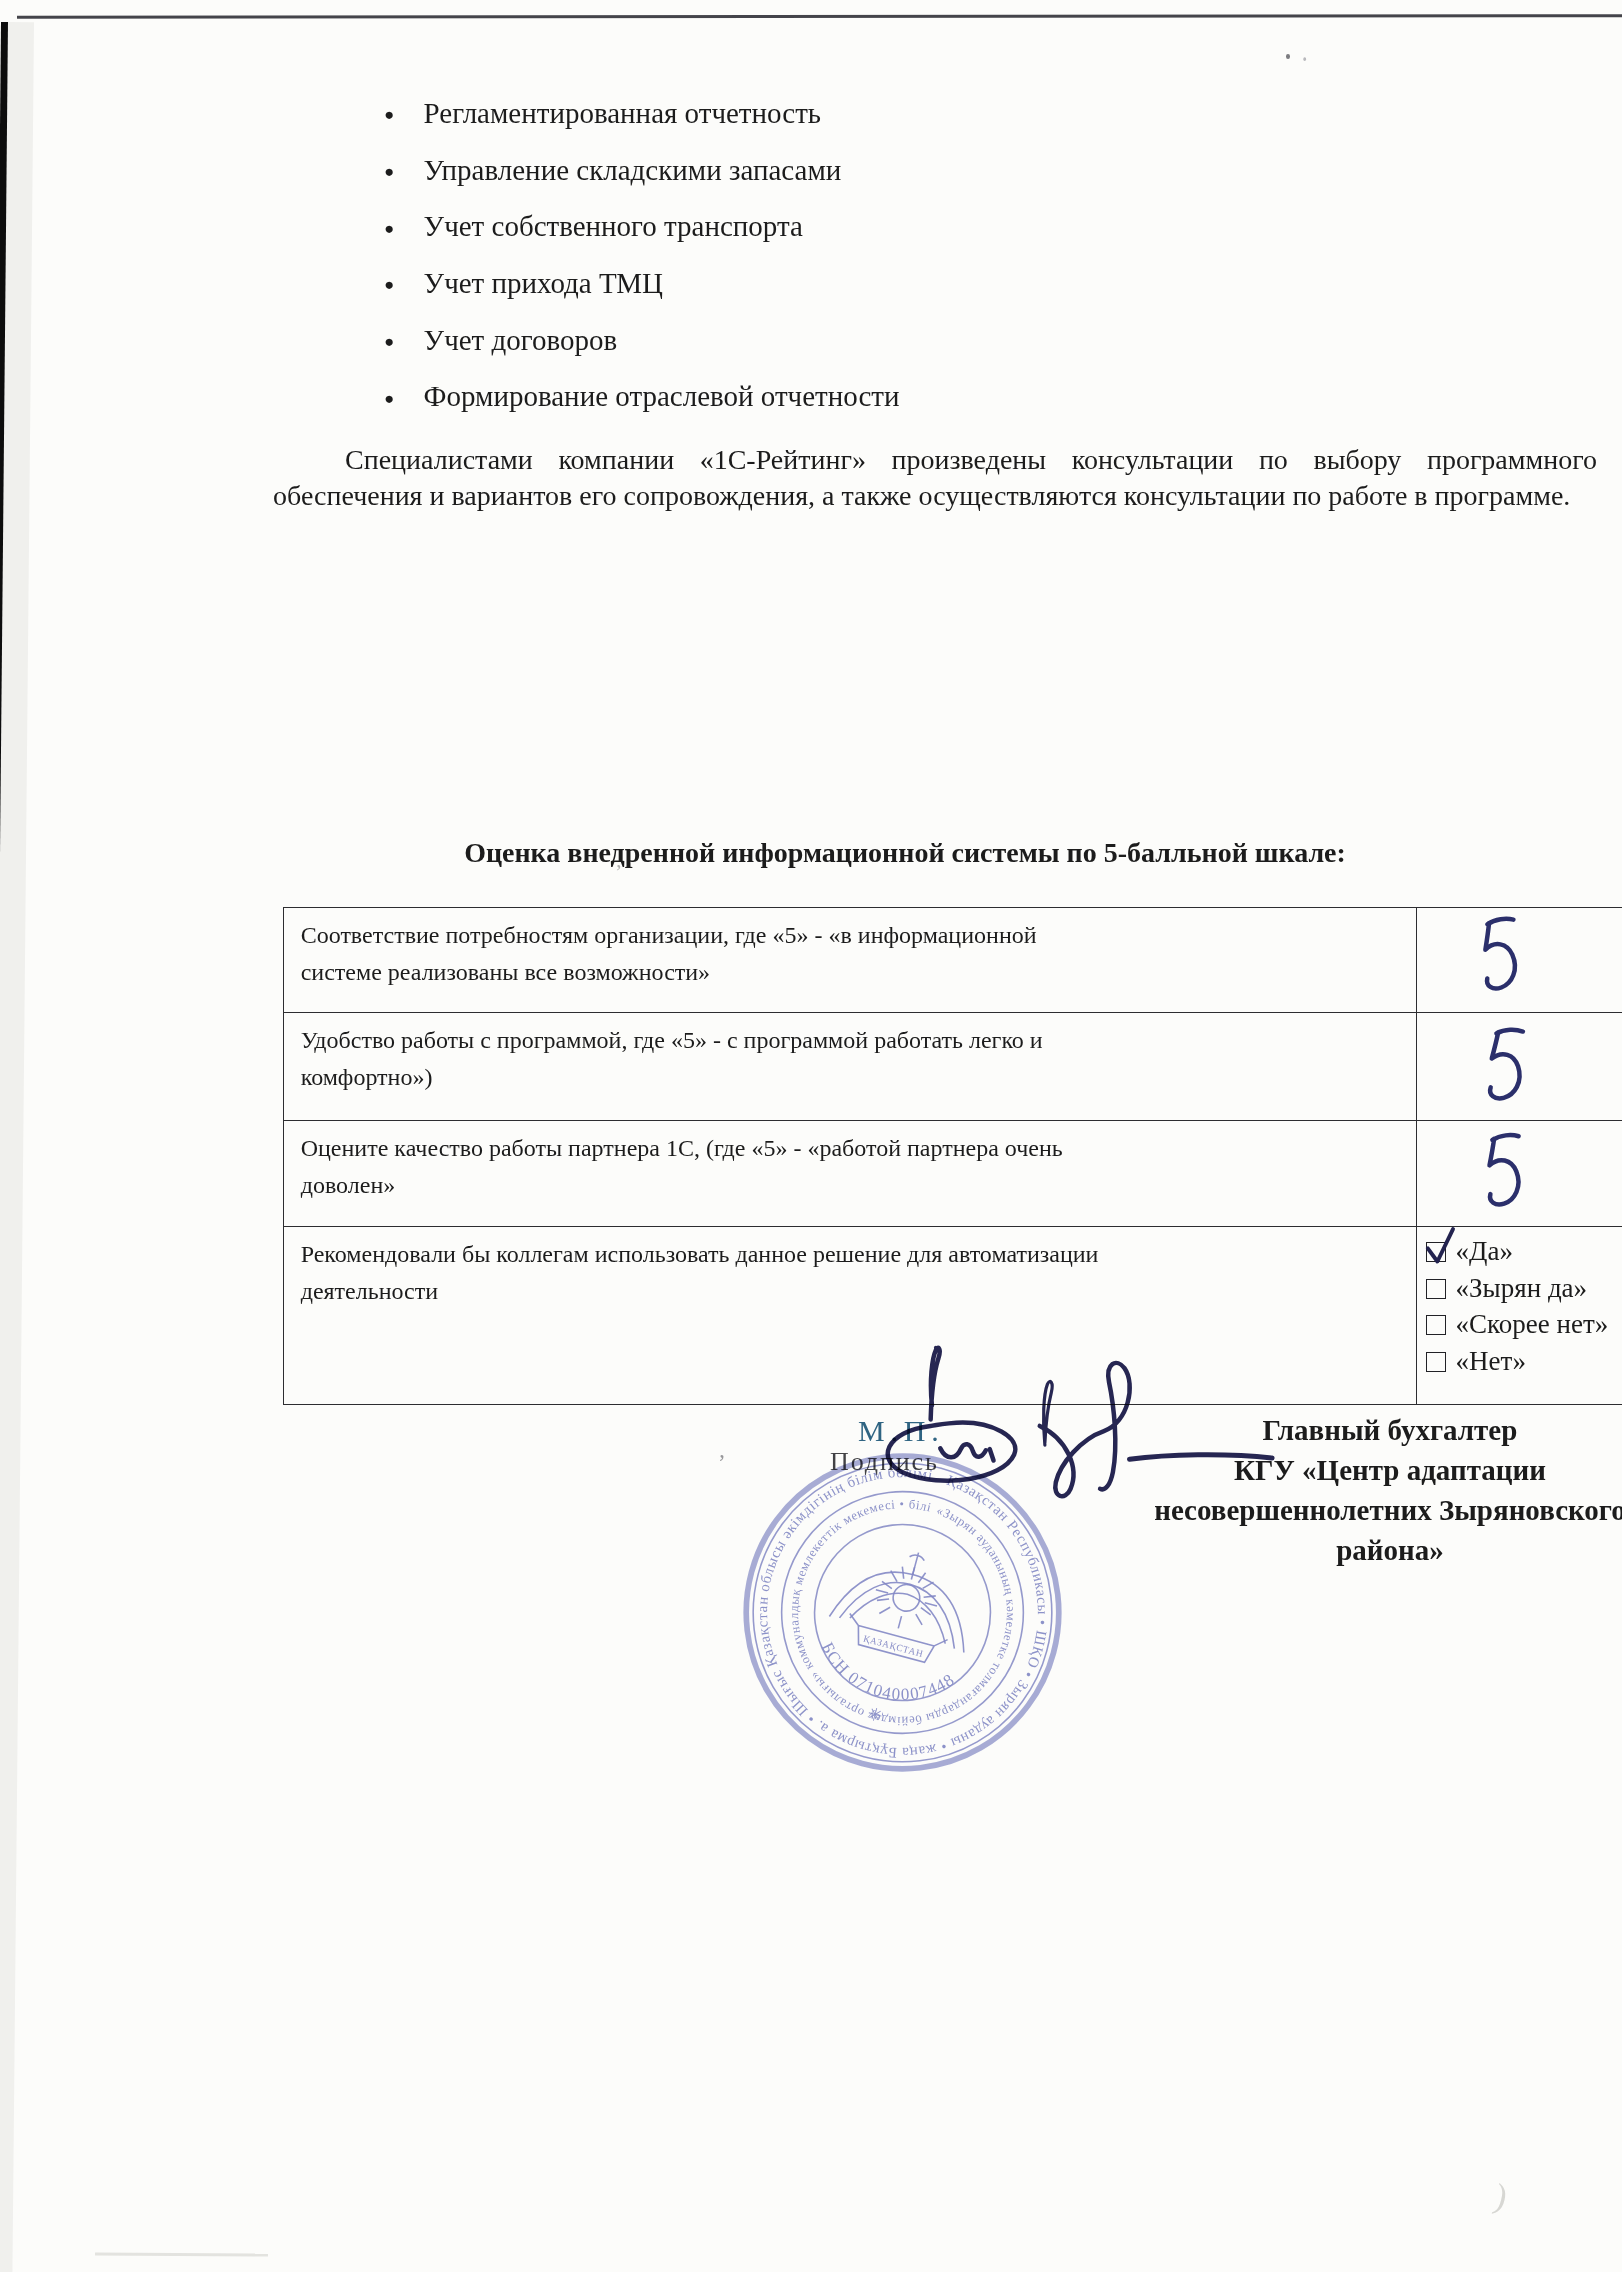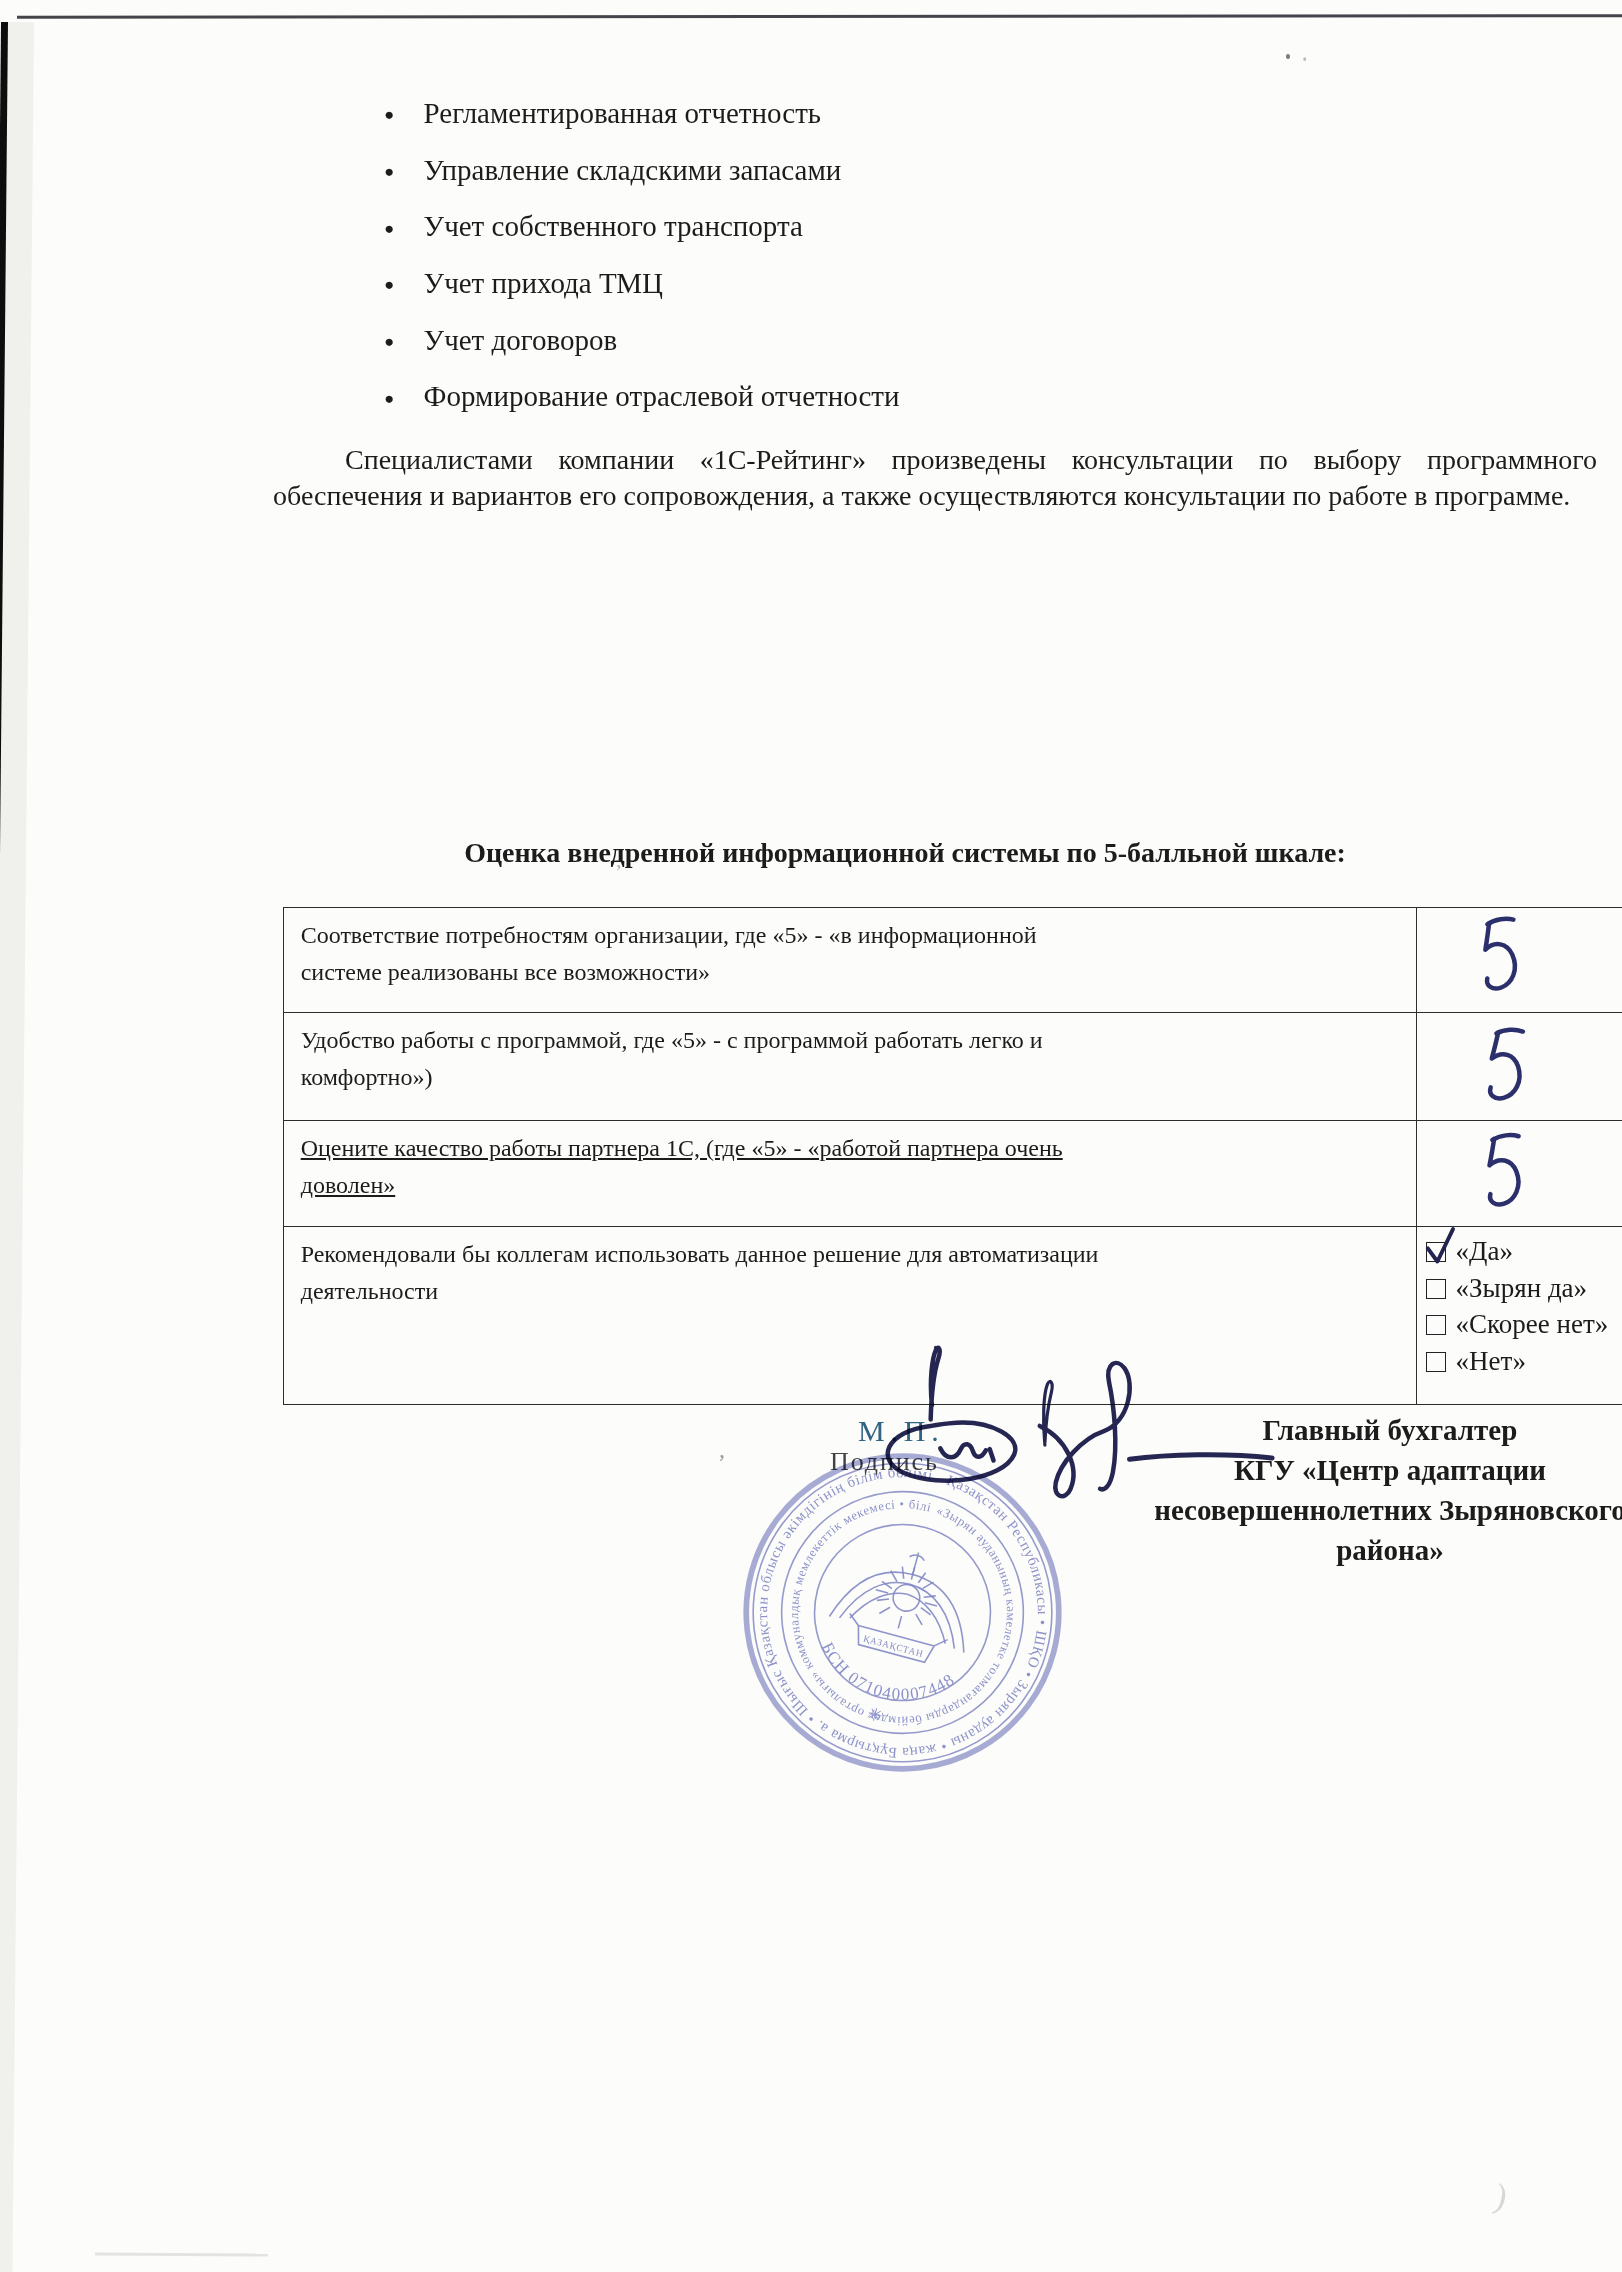--- a/index.html
+++ b/index.html
@@ -31,21 +31,21 @@
   
   .rating-heading{position:absolute;left:243px;top:837px;width:1324px;margin:0;text-align:center;font-size:28px;font-weight:bold;}
   
   .rating-table{position:absolute;left:283px;top:907px;width:1381px;border-collapse:collapse;table-layout:fixed;}
   .rating-table col.c1{width:1133px;}
   .rating-table col.c2{width:247px;}
   .rating-table td{border:1.9px solid #2d2d30;vertical-align:top;}
   td.crit{padding:9px 96px 6.4px 16.7px;font-size:24px;line-height:37px;}
   tr.r1 td{height:89px;}
   tr.r2 td{height:91px;}
-  tr.r3 td{height:90px;text-decoration:underline;}
+  tr.r3 td{height:90px;}
   tr.r4 td{height:161px;}
   td.score{position:relative;}
   .five{position:absolute;width:57px;height:78px;}
   .five.f1{left:51px;top:6.4px;transform:rotate(-5deg);}
   .five.f2{left:57px;top:10.3px;transform:rotate(1deg);}
   .five.f3{left:55px;top:9px;transform:rotate(-3deg);}
   td.opts{padding:10.3px 3.9px 3.9px 9px;}
   .opt{display:flex;align-items:center;margin-bottom:7px;font-size:27px;line-height:29.5px;white-space:nowrap;}
   .cbx{position:relative;flex:0 0 auto;width:18px;height:18px;border:1.9px solid #222226;margin-right:9.6px;}
   .tick{position:absolute;left:-3.9px;top:-19px;width:36px;height:45px;}

